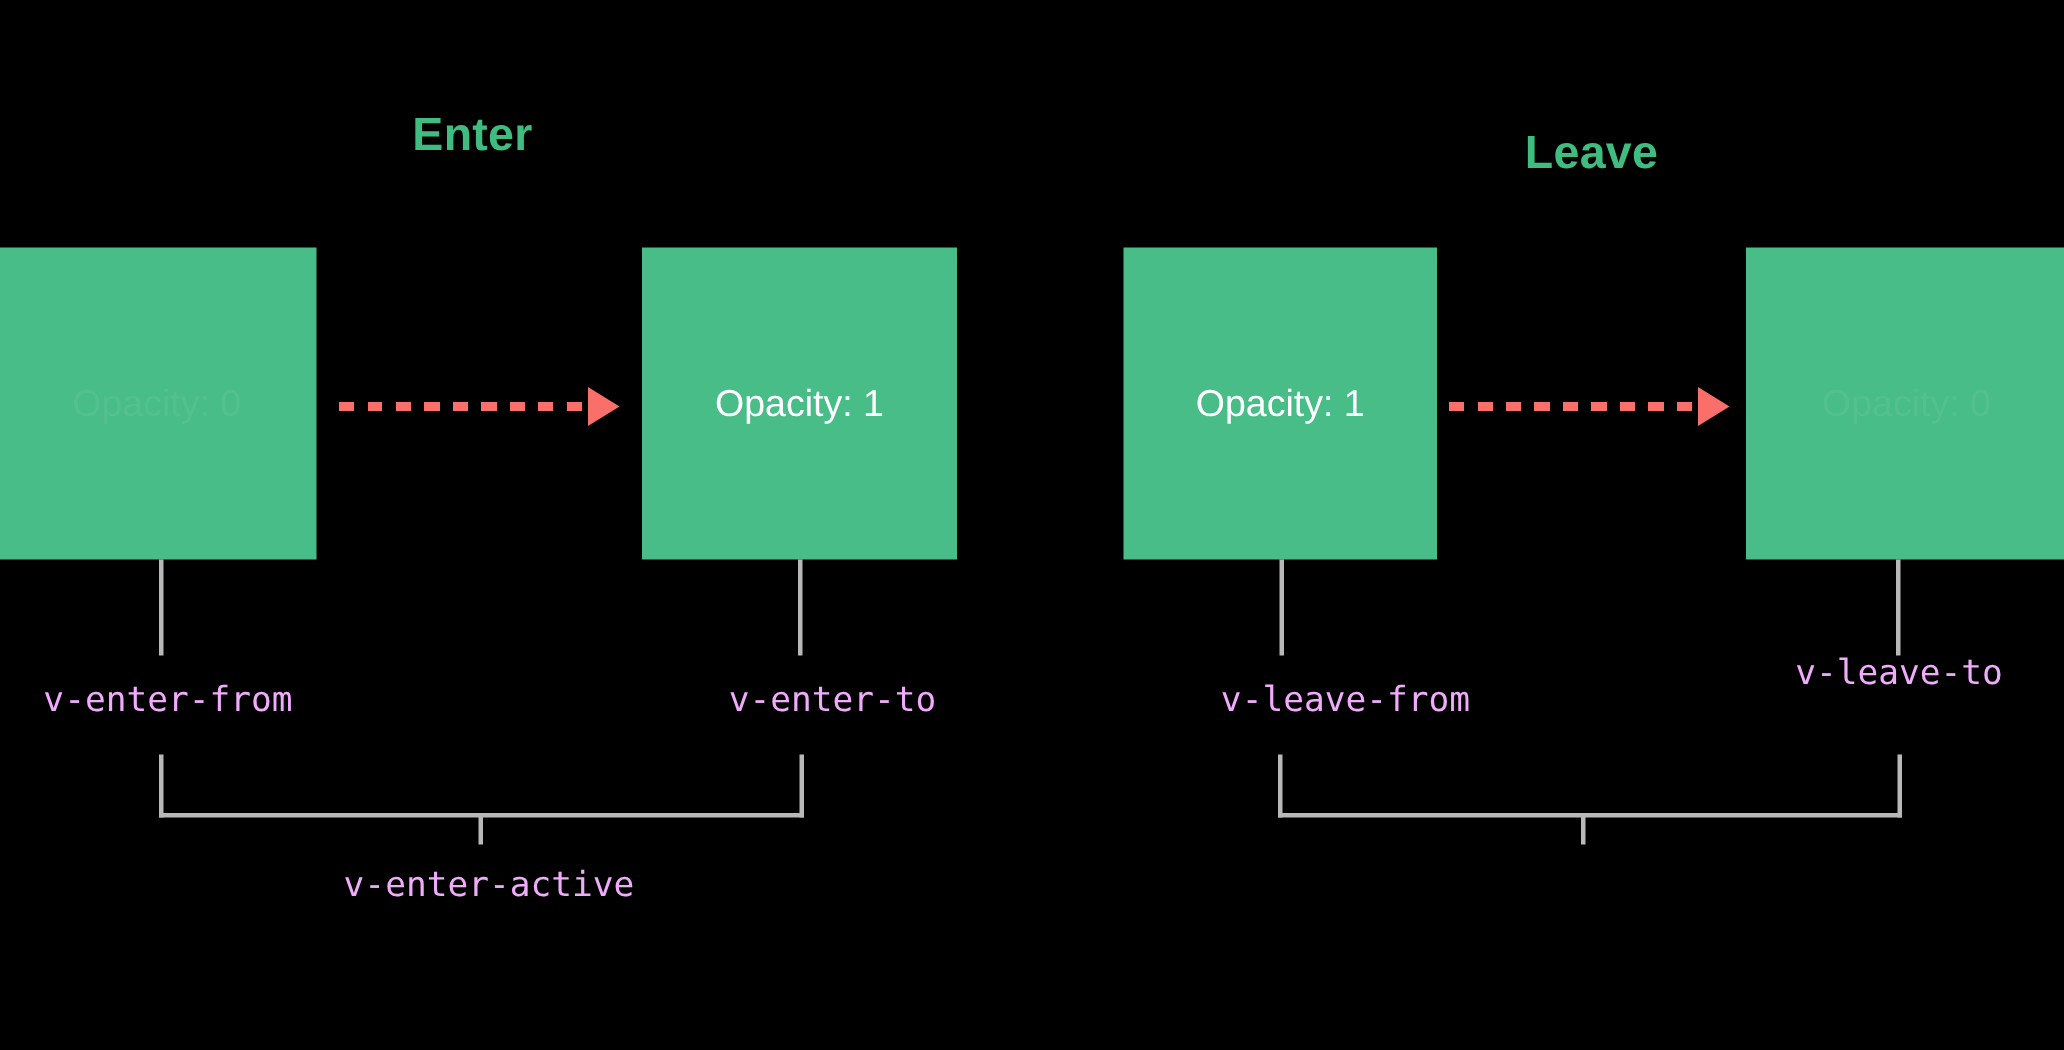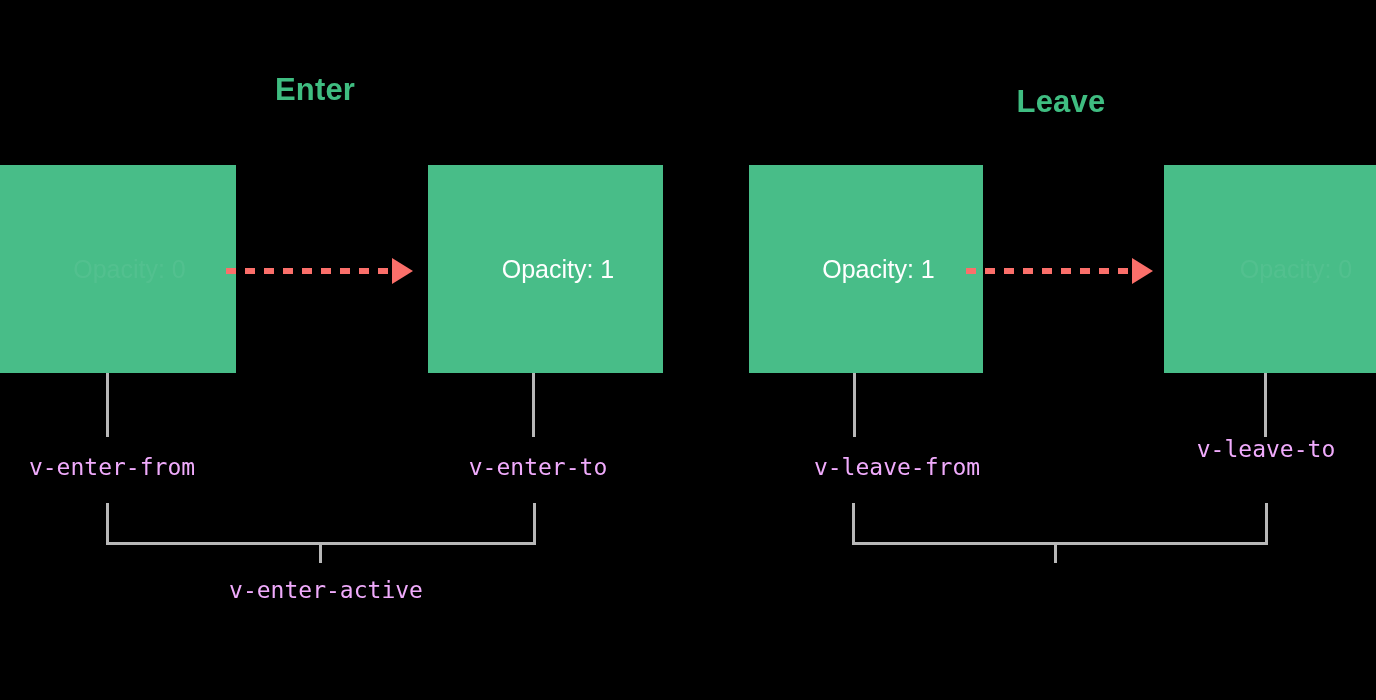--- a/index.html
+++ b/index.html
@@ -28,21 +28,20 @@
     transform: translateX(-50%);
   }
 
   
   .box {
     position: absolute;
     background: #48bd88;
     display: flex;
     align-items: center;
     justify-content: center;
-    padding-left: 25px;
   }
   .box-label {
     font-family: "Liberation Sans", sans-serif;
     font-size: 25px;
     color: #ffffff;
     white-space: nowrap;
     line-height: 1;
   }
   .box-label.faded {
     color: rgba(255,255,255,0.06);
@@ -127,21 +126,21 @@
     </div>
     <div class="arrow" style="left: 966px; top: 266px; width: 187px;">
       <div class="arrow-line" style="width: 167px;"></div>
       <div class="arrow-head"></div>
     </div>
     <div class="stem" style="left: 106px; top: 373px; height: 64px;"></div>
     <div class="stem" style="left: 532px; top: 373px; height: 64px;"></div>
     <div class="stem" style="left: 853px; top: 373px; height: 64px;"></div>
     <div class="stem" style="left: 1264px; top: 373px; height: 64px;"></div>
     <div class="code-label" style="left: 112px; top: 456px;">v-enter-from</div>
-    <div class="code-label" style="left: 538px; top: 456px;">v-enter-to</div>
+    <div class="code-label" style="left: 555px; top: 456px;">v-enter-to</div>
     <div class="code-label" style="left: 857px; top: 456px; margin-left: 40px;">v-leave-from</div>
     <div class="code-label" style="left: 1266px; top: 438px;">v-leave-to</div>
     <div class="bracket" style="left: 106px; top: 503px; width: 430px; height: 42px;"></div>
     <div class="stem" style="left: 319px; top: 542px; height: 21px;"></div>
     <div class="code-label" style="left: 326px; top: 579px;">v-enter-active</div>
     <div class="bracket" style="left: 852px; top: 503px; width: 416px; height: 42px;"></div>
     <div class="stem" style="left: 1054px; top: 542px; height: 21px;"></div>
   </div>
 
 </body></html>

